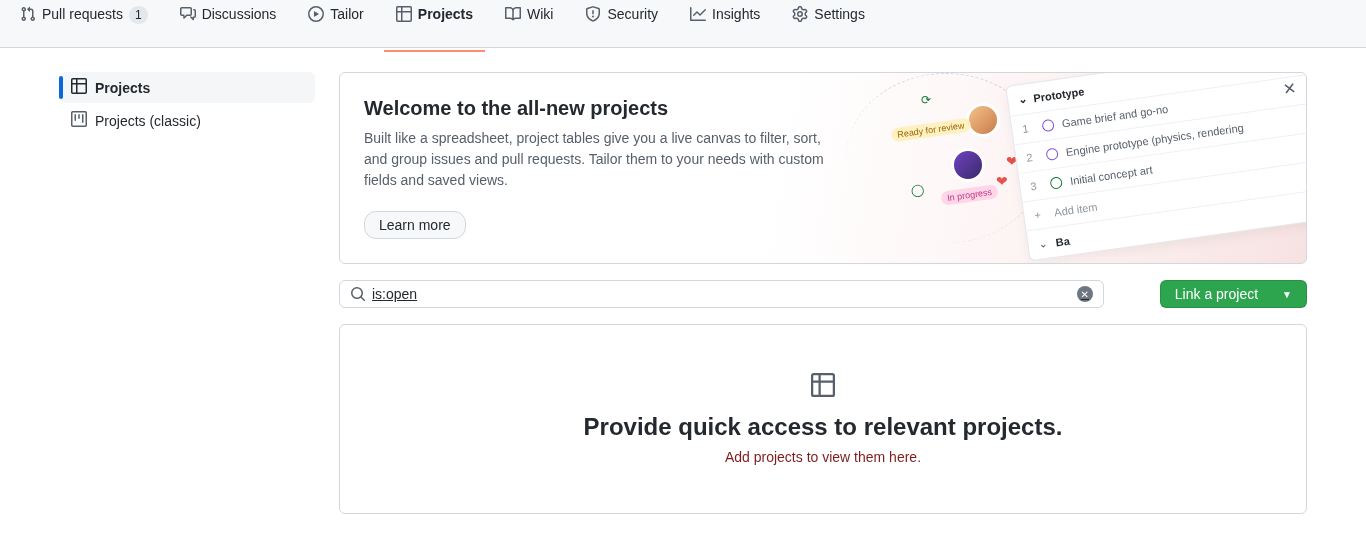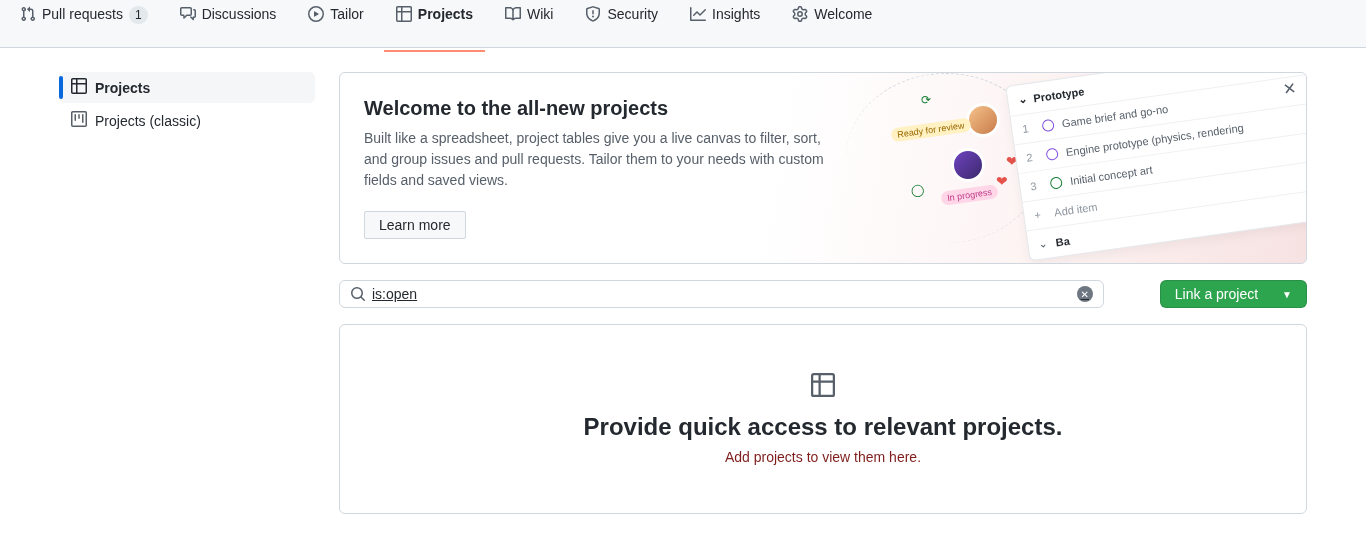--- a/index.html
+++ b/index.html
@@ -104,21 +104,21 @@
     line-height: 1.5;
     max-width: 470px;
     margin-bottom: 20px;
   }
   .btn {
     display: inline-flex;
     align-items: center;
     padding: 5px 14px;
     font-size: 14px;
     border: 1px solid #d0d7de;
-    border-radius: 2px;
+    border-radius: 12px;
     background: #f6f8fa;
     cursor: pointer;
     color: #24292f;
   }
   .illustration {
     position: absolute;
     right: 0;
     top: 0;
     bottom: 0;
     width: 460px;
@@ -291,21 +291,21 @@
         </svg>
     </span>
     <span>Insights</span>
   </div>
   <div class="topnav-item">
     <span class="icon">
       <svg width="16" height="16" viewBox="0 0 16 16" fill="currentColor">
           <path d="M8 0a8.2 8.2 0 0 1 .701.031C9.444.095 9.99.645 10.16 1.29l.288 1.107c.018.066.079.158.212.224.231.114.454.243.668.386.123.082.233.09.299.071l1.103-.303c.644-.176 1.392.021 1.82.63.27.385.506.792.704 1.218.315.675.111 1.422-.364 1.891l-.814.806c-.049.048-.098.147-.088.294.016.257.016.515 0 .772-.01.147.038.246.088.294l.814.806c.475.469.679 1.216.364 1.891a7.977 7.977 0 0 1-.704 1.217c-.428.61-1.176.807-1.82.63l-1.102-.302c-.067-.019-.177-.011-.3.071a5.909 5.909 0 0 1-.668.386c-.133.066-.194.158-.211.224l-.29 1.106c-.168.646-.715 1.196-1.458 1.26a8.006 8.006 0 0 1-1.402 0c-.743-.064-1.289-.614-1.458-1.26l-.289-1.106c-.018-.066-.079-.158-.212-.224a5.738 5.738 0 0 1-.668-.386c-.123-.082-.233-.09-.299-.071l-1.103.303c-.644.176-1.392-.021-1.82-.63a8.12 8.12 0 0 1-.704-1.218c-.315-.675-.111-1.422.363-1.891l.815-.806c.05-.048.098-.147.088-.294a6.214 6.214 0 0 1 0-.772c.01-.147-.038-.246-.088-.294l-.815-.806C.635 6.045.431 5.298.746 4.623a7.92 7.92 0 0 1 .704-1.217c.428-.61 1.176-.807 1.82-.63l1.102.302c.067.019.177.011.3-.071.214-.143.437-.272.668-.386.133-.066.194-.158.211-.224l.29-1.106C6.009.645 6.556.095 7.299.03 7.53.01 7.764 0 8 0Zm-.571 1.525c-.036.003-.108.036-.137.146l-.289 1.105c-.147.561-.549.967-.998 1.189-.173.086-.34.183-.5.29-.417.278-.97.423-1.529.27l-1.103-.303c-.109-.03-.175.016-.195.045-.22.312-.412.644-.573.99-.014.031-.021.11.059.19l.815.806c.411.406.562.957.53 1.456a4.709 4.709 0 0 0 0 .582c.032.499-.119 1.05-.53 1.456l-.815.806c-.081.08-.073.159-.059.19.162.346.353.677.573.989.02.03.085.076.195.046l1.102-.303c.56-.153 1.113-.008 1.53.27.161.107.328.204.501.29.447.222.85.629.997 1.189l.289 1.105c.029.109.101.143.137.146a6.6 6.6 0 0 0 1.142 0c.036-.003.108-.036.137-.146l.289-1.105c.147-.561.549-.967.998-1.189.173-.086.34-.183.5-.29.417-.278.97-.423 1.529-.27l1.103.303c.109.029.175-.016.195-.045.22-.313.411-.644.573-.99.014-.031.021-.11-.059-.19l-.815-.806c-.411-.406-.562-.957-.53-1.456a4.709 4.709 0 0 0 0-.582c-.032-.499.119-1.05.53-1.456l.815-.806c.081-.08.073-.159.059-.19a6.464 6.464 0 0 0-.573-.989c-.02-.03-.085-.076-.195-.046l-1.102.303c-.56.153-1.113.008-1.53-.27a4.44 4.44 0 0 0-.501-.29c-.447-.222-.85-.629-.997-1.189l-.289-1.105c-.029-.11-.101-.143-.137-.146a6.6 6.6 0 0 0-1.142 0ZM11 8a3 3 0 1 1-6 0 3 3 0 0 1 6 0ZM9.5 8a1.5 1.5 0 1 0-3.001.001A1.5 1.5 0 0 0 9.5 8Z"></path>
         </svg>
     </span>
-    <span>Welcome</span>
+    <span>Settings</span>
   </div>
 </nav>
 
 <div class="layout">
 
   <aside class="sidebar">
     <div class="sidebar-item active">
       <span class="icon">
         <svg width="16" height="16" viewBox="0 0 16 16" fill="currentColor">
             <path d="M0 1.75C0 .784.784 0 1.75 0h12.5C15.216 0 16 .784 16 1.75v12.5A1.75 1.75 0 0 1 14.25 16H1.75A1.75 1.75 0 0 1 0 14.25ZM6.5 6.5v8h7.75a.25.25 0 0 0 .25-.25V6.5Zm8-1.5V1.75a.25.25 0 0 0-.25-.25H6.5V5Zm-9.5 0V1.5H1.75a.25.25 0 0 0-.25.25V5ZM5 6.5H1.5v7.75c0 .138.112.25.25.25H5Z"></path>

